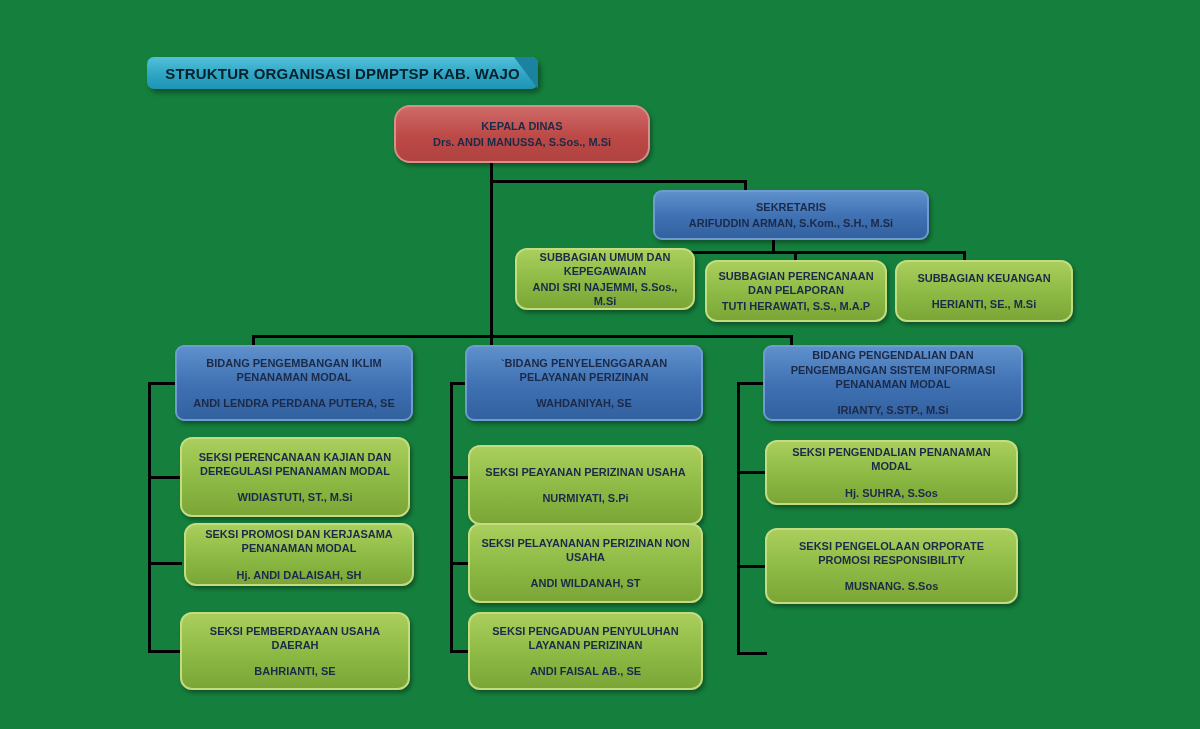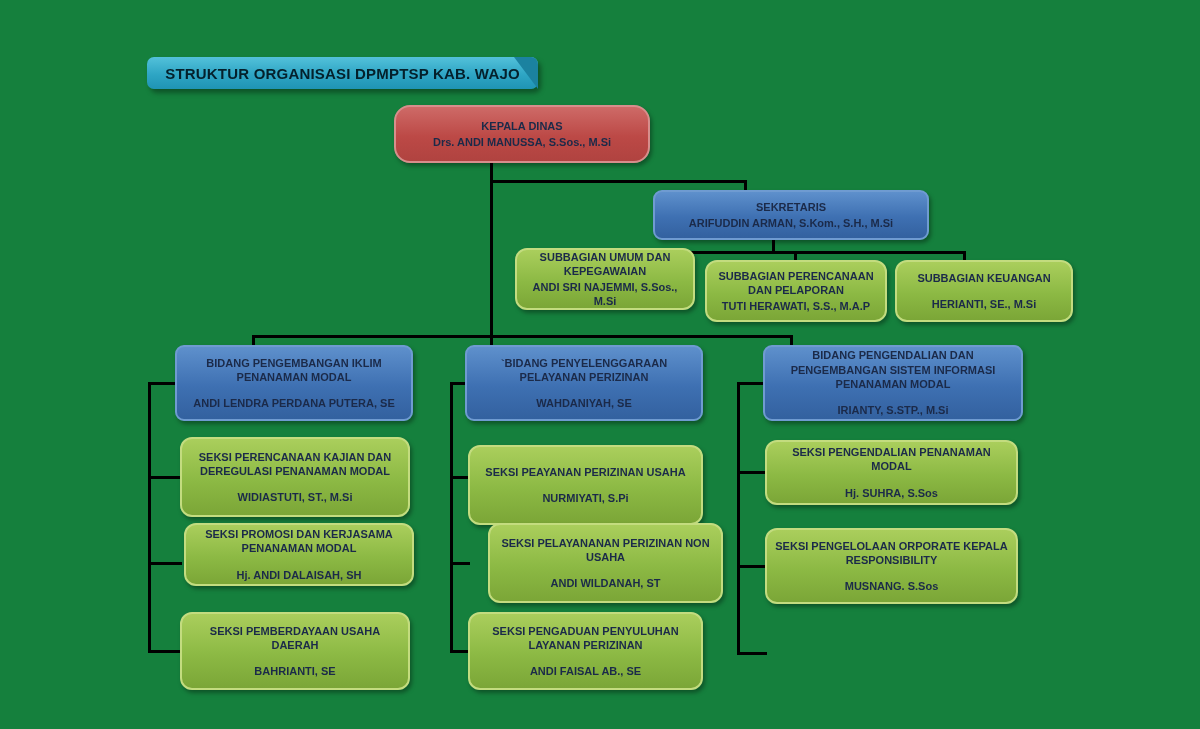--- a/index.html
+++ b/index.html
@@ -127,31 +127,31 @@
   </div>
   <div class="box green gap-lg" style="left:180px;top:612px;width:230px;height:78px;">
     <div class="t">SEKSI PEMBERDAYAAN USAHA DAERAH</div>
     <div class="n">BAHRIANTI, SE</div>
   </div>
 
   <div class="box green gap-lg" style="left:468px;top:437px;width:235px;height:80px;margin-top:8px;">
     <div class="t">SEKSI PEAYANAN PERIZINAN USAHA</div>
     <div class="n">NURMIYATI, S.Pi</div>
   </div>
-  <div class="box green gap-lg" style="left:468px;top:523px;width:235px;height:80px;margin-left:20px;">
+  <div class="box green gap-lg" style="left:468px;top:523px;width:235px;height:80px;">
     <div class="t">SEKSI PELAYANANAN PERIZINAN NON USAHA</div>
     <div class="n">ANDI WILDANAH, ST</div>
   </div>
   <div class="box green gap-lg" style="left:468px;top:612px;width:235px;height:78px;">
     <div class="t">SEKSI PENGADUAN PENYULUHAN LAYANAN PERIZINAN</div>
     <div class="n">ANDI FAISAL AB., SE</div>
   </div>
 
   <div class="box green gap-lg" style="left:765px;top:440px;width:253px;height:65px;">
     <div class="t">SEKSI PENGENDALIAN PENANAMAN MODAL</div>
     <div class="n">Hj. SUHRA, S.Sos</div>
   </div>
   <div class="box green gap-lg" style="left:765px;top:528px;width:253px;height:76px;">
-    <div class="t">SEKSI PENGELOLAAN ORPORATE KEPALA RESPONSIBILITY</div>
+    <div class="t">SEKSI PENGELOLAAN ORPORATE PROMOSI RESPONSIBILITY</div>
     <div class="n">MUSNANG. S.Sos</div>
   </div>
 
 </div>
 
 </body></html>

